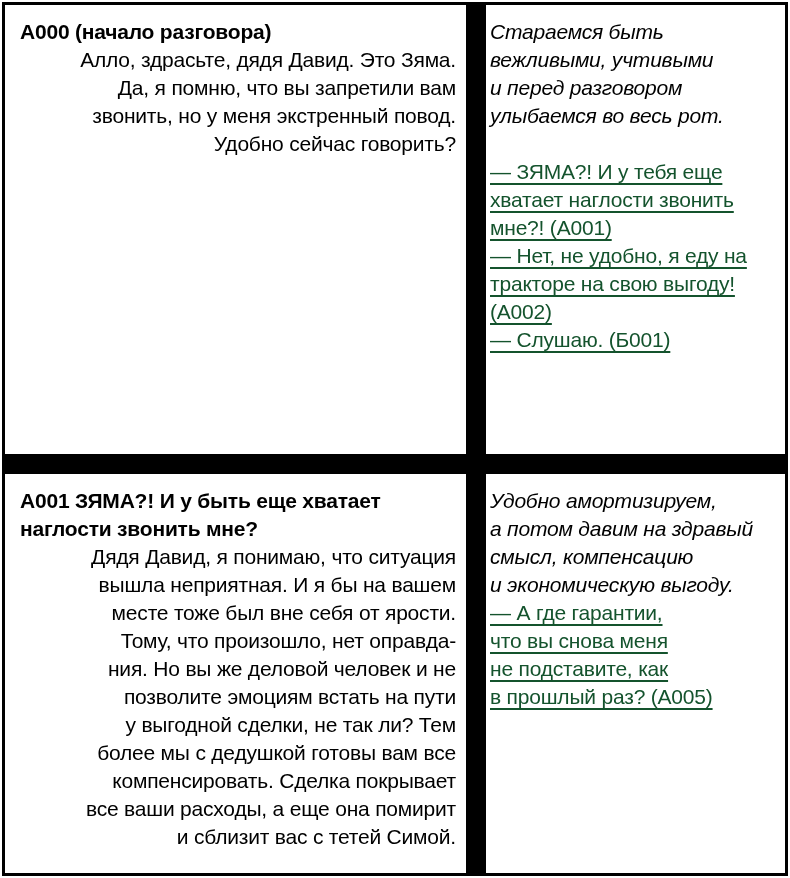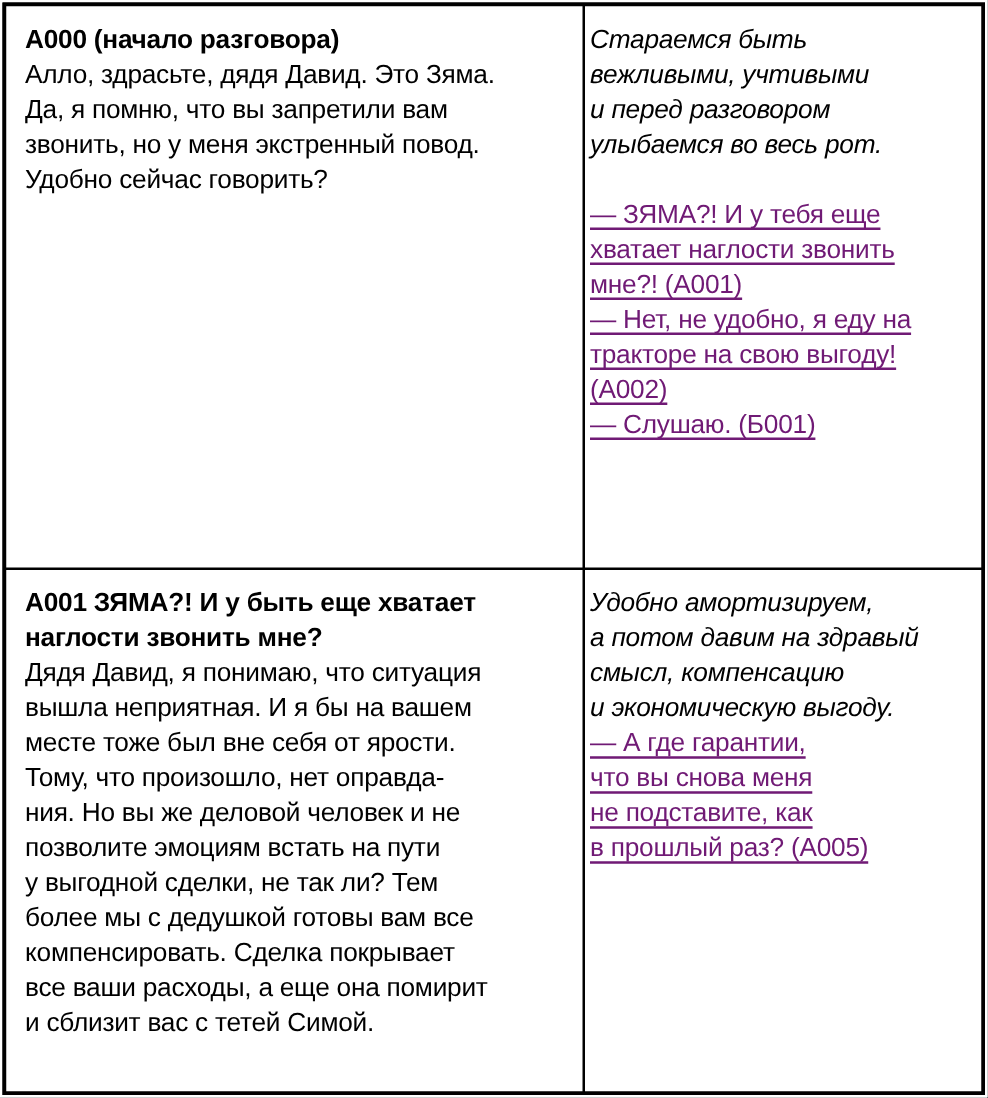--- a/index.html
+++ b/index.html
@@ -19,54 +19,55 @@
   }
   .dialogue-table {
     width: 100%;
     height: 100%;
     box-sizing: border-box;
     border: 3px solid #000000;
     background: #000000; 
     display: grid;
     grid-template-columns: 461px 1fr;
     grid-template-rows: 449px 1fr;
-    gap: 2px;
+    gap: 20px;
   }
   .cell {
     background: #ffffff;
     box-sizing: border-box;
     padding: 13px 10px 6px 15px;
     font-size: 21px;
     line-height: 28px;
     letter-spacing: -0.2px;
     overflow: hidden;
   }
   .cell.right {
     padding-left: 4px;
   }
   .node-title {
     font-weight: bold;
     white-space: pre-line;
   }
   .node-speech {
     white-space: pre-line;
+    text-align: right;
   }
   .advice-note {
     font-style: italic;
     white-space: pre-line;
   }
   .choices {
     display: block;
   }
   .choices.after-gap {
     margin-top: 28px;
   }
   .choice-link {
     display: block;
-    color: #701a75;
+    color: #14532d;
     text-decoration: underline;
     text-decoration-thickness: 1.5px;
     text-underline-offset: 4px;
     white-space: pre-line;
     cursor: pointer;
   }
 </style>
 </head>
 <body>
 

